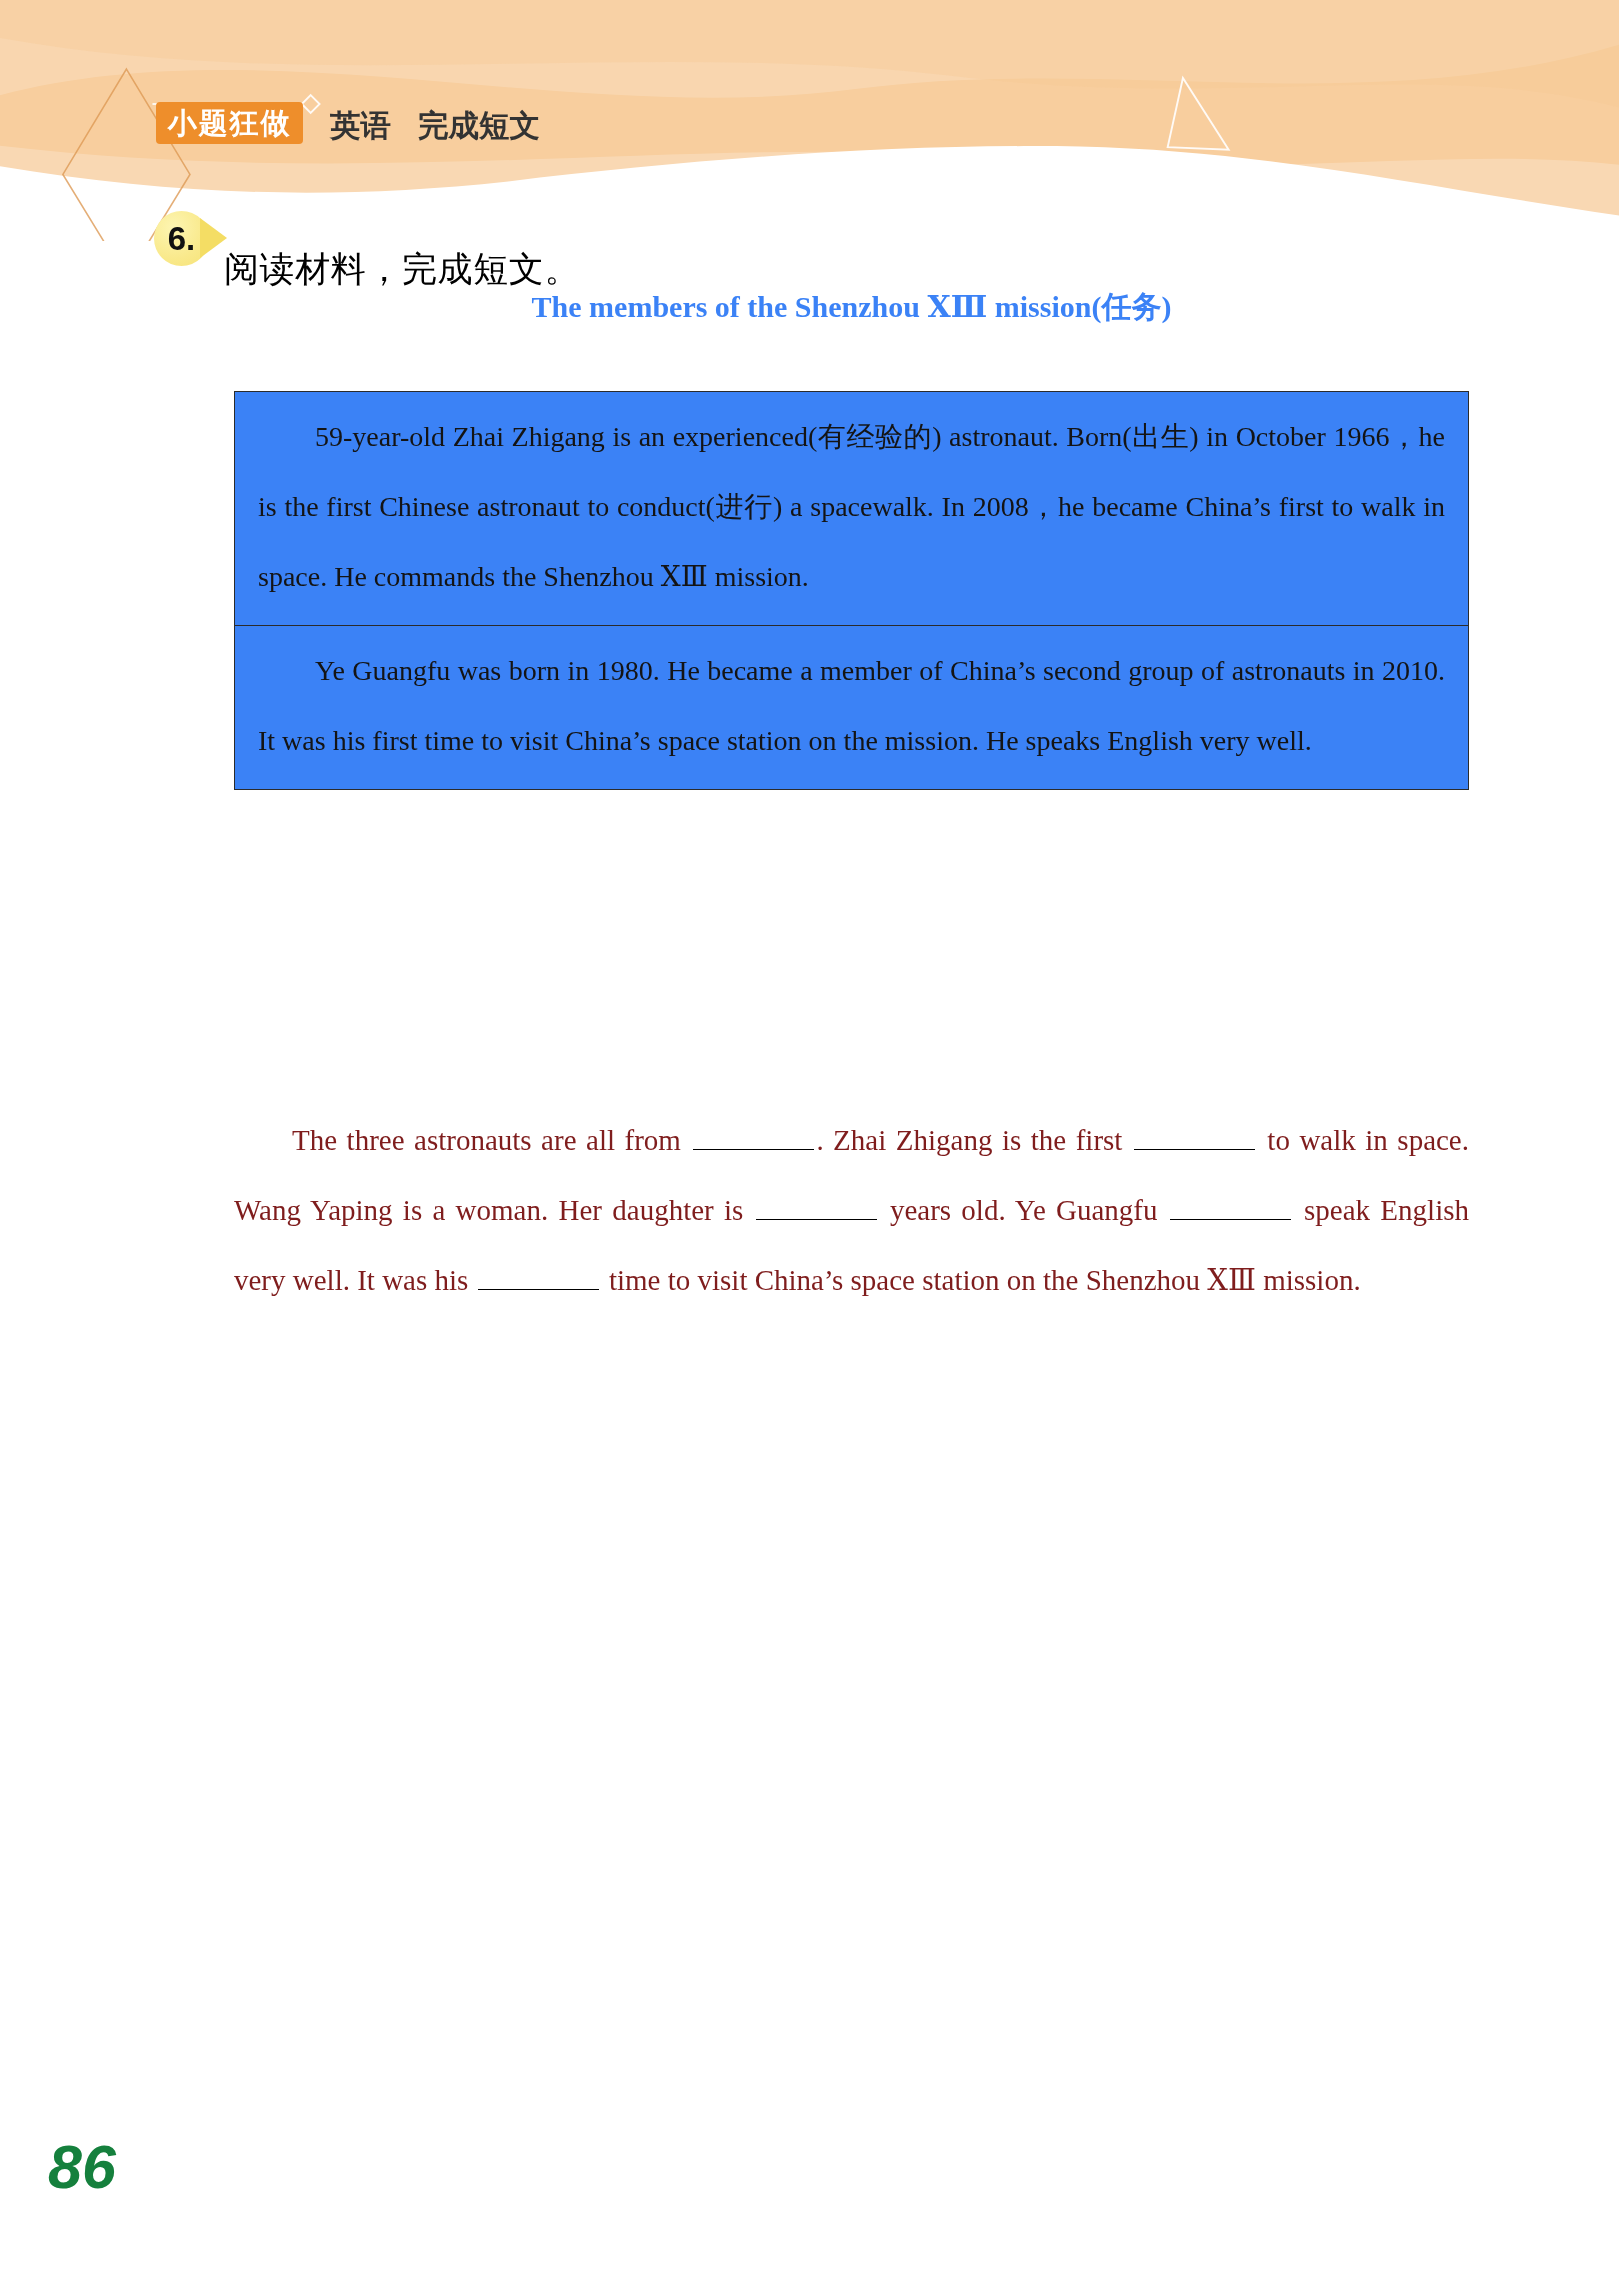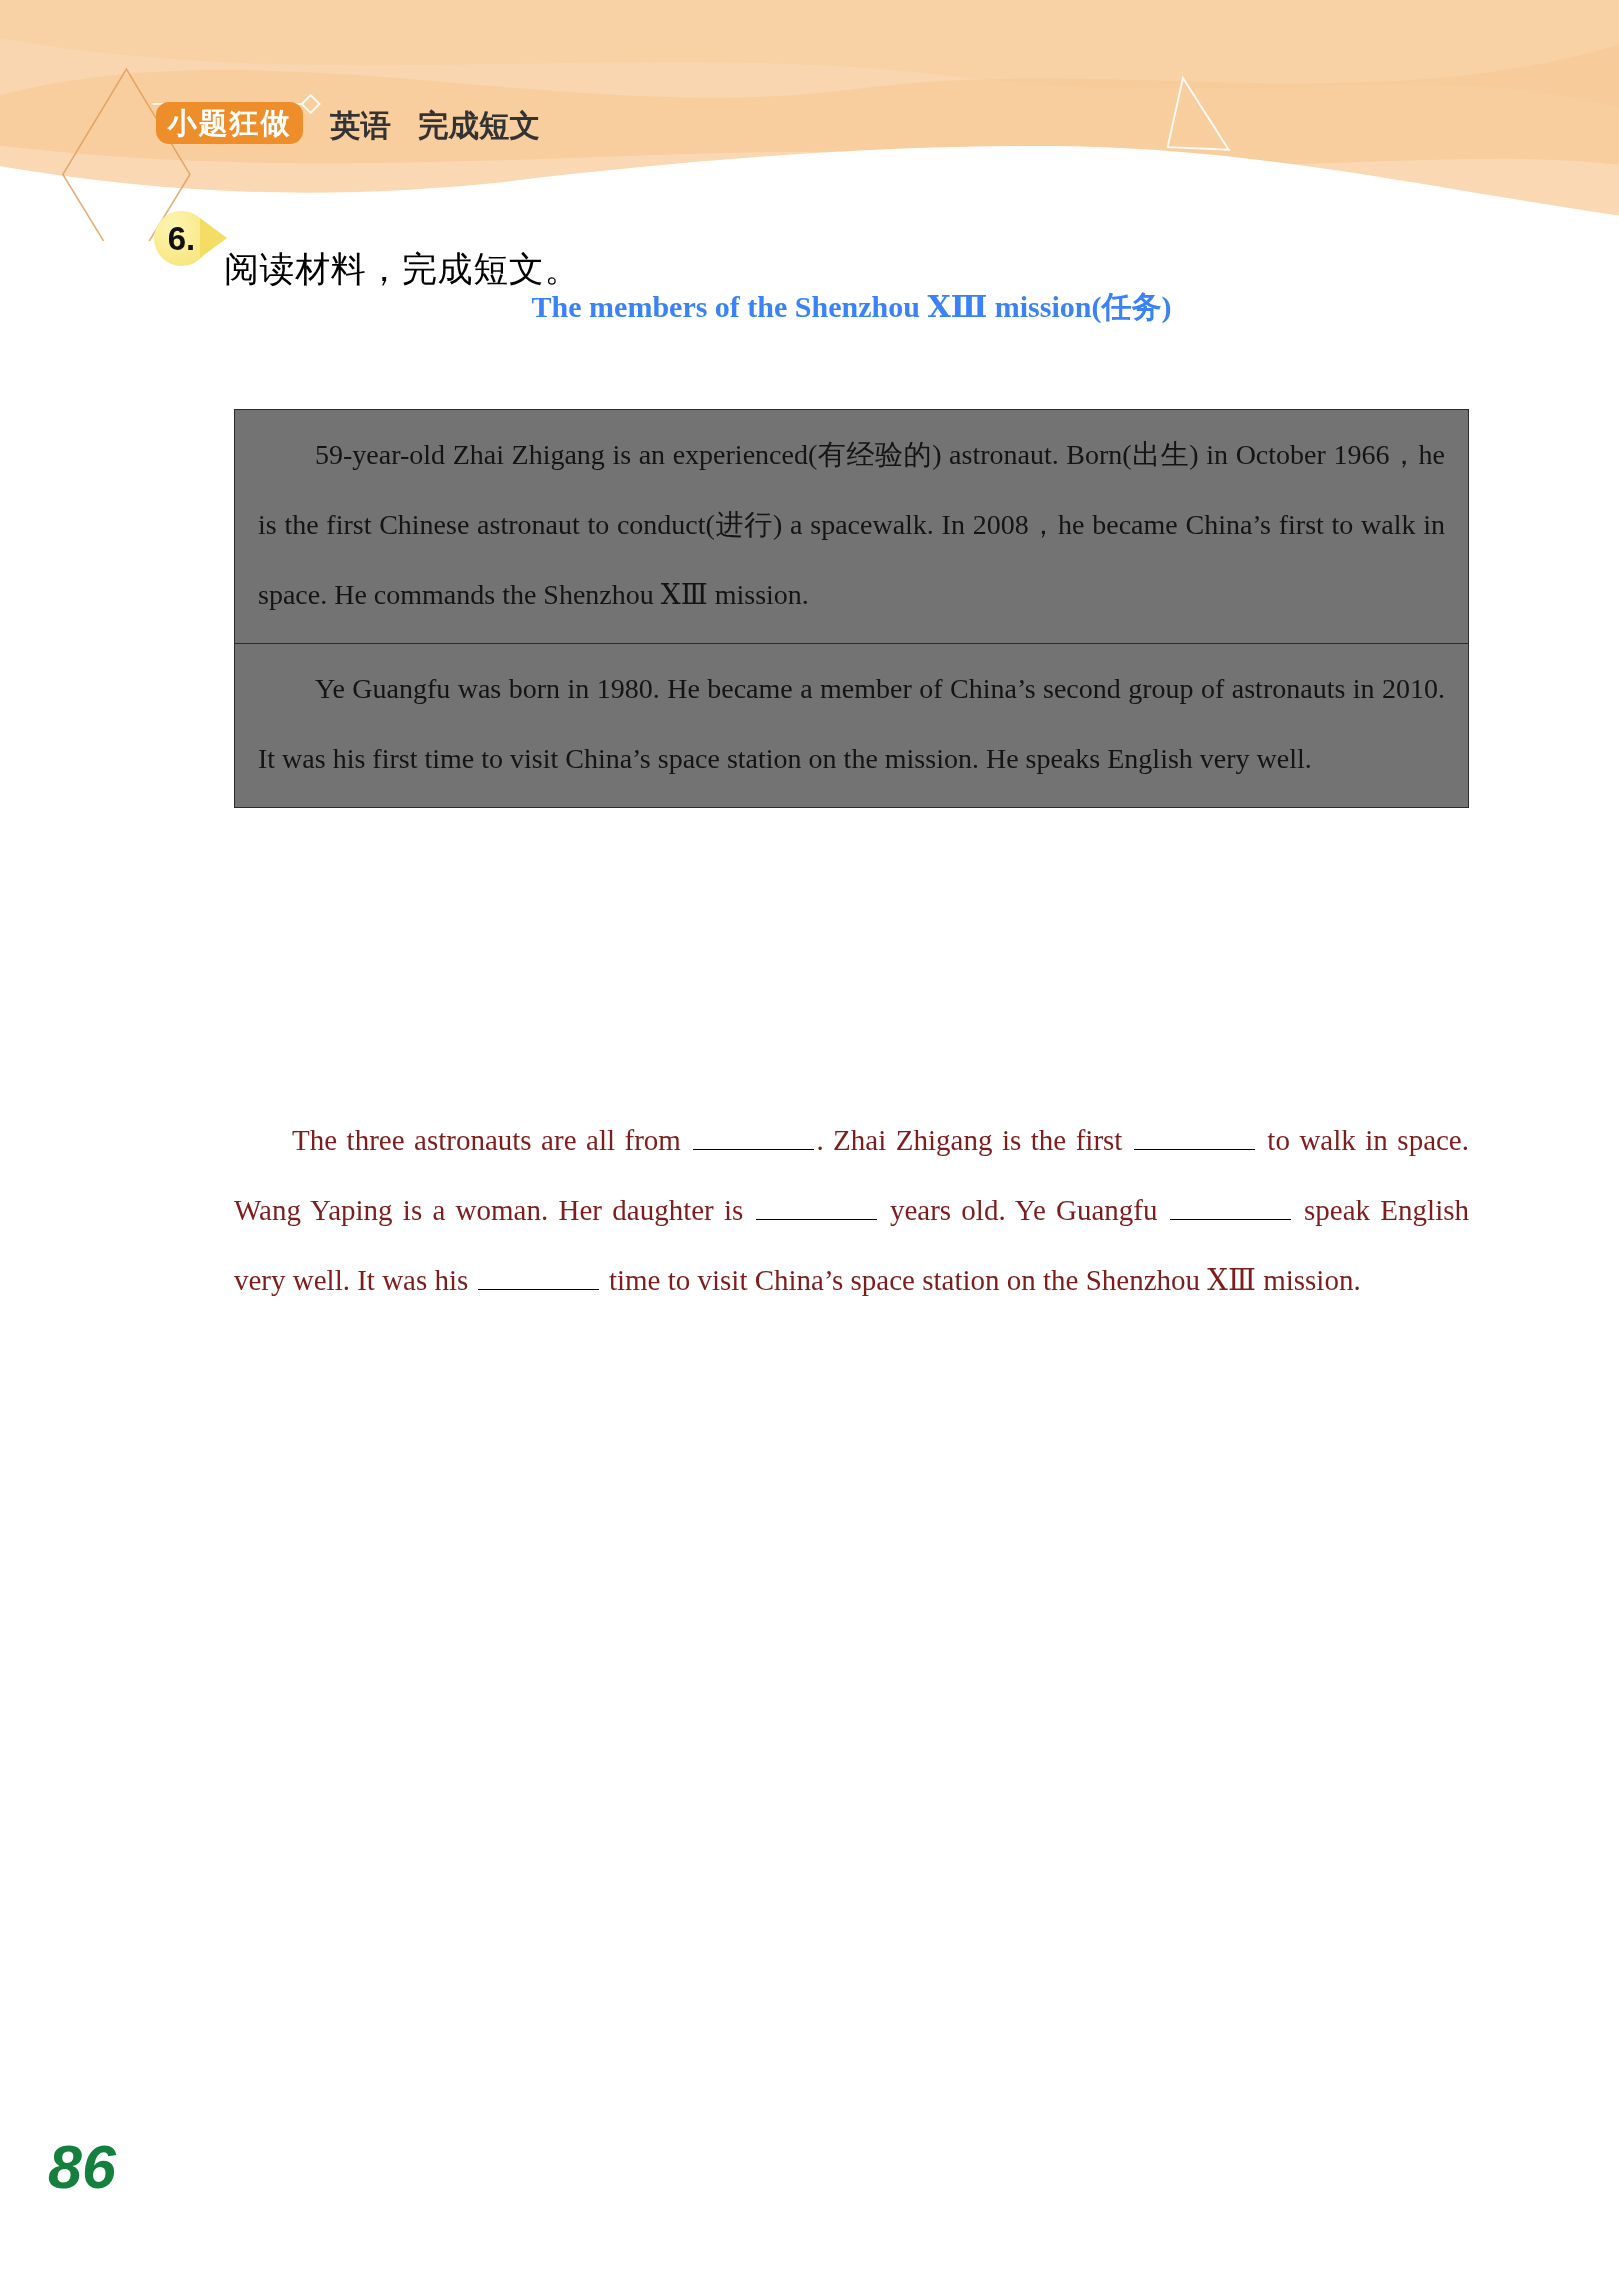--- a/index.html
+++ b/index.html
@@ -8,21 +8,21 @@
     width:1620px;height:2273px;
     background:#ffffff;
     overflow:hidden;
     font-family:"Liberation Serif","DejaVu Serif",serif;
     color:#141414;
   }
   
   #header-wave{position:absolute;top:0;left:0;width:1620px;height:241px;}
   .series-badge{
     position:absolute;left:156px;top:102px;width:147px;height:42px;
-    background:#ee8e2b;border-radius:13px;
+    background:#ee8e2b;border-radius:4px;
     color:#ffffff;font-family:"Liberation Sans","DejaVu Sans",sans-serif;
     font-weight:bold;font-size:29px;line-height:42px;text-align:center;
     letter-spacing:1.9px;
   }
   .header-subject{
     position:absolute;left:330px;top:106px;height:42px;
     display:flex;align-items:flex-start;gap:27px;
     font-family:"Liberation Sans","DejaVu Sans",sans-serif;
     font-weight:bold;font-size:30.5px;color:#333333;
   }
@@ -47,22 +47,22 @@
     position:absolute;left:224px;top:223px;
     font-size:35px;color:#000000;letter-spacing:0.6px;margin-top:23px;
   }
   
   .passage-title{
     position:absolute;left:234px;top:287px;width:1235px;
     text-align:center;font-weight:bold;font-size:30px;color:#3b82f6;
   }
   
   .reading-box{
-    position:absolute;left:234px;top:409px;width:1235px;
-    box-sizing:border-box;border:1.9px solid #2b2b2b;background:#737373;
+    position:absolute;left:234px;top:391px;width:1235px;
+    box-sizing:border-box;border:1.9px solid #2b2b2b;background:#3b82f6;
   }
   .reading-section{padding:10.2px 23px 12.7px 23px;}
   .reading-section + .reading-section{border-top:1.3px solid #2b2b2b;}
   .reading-section p{
     margin:0;font-size:28px;line-height:2.5;color:#141414;
     text-align:justify;text-indent:57px;
   }
   
   .fill-passage{
     position:absolute;left:234px;top:1076px;width:1235px;

